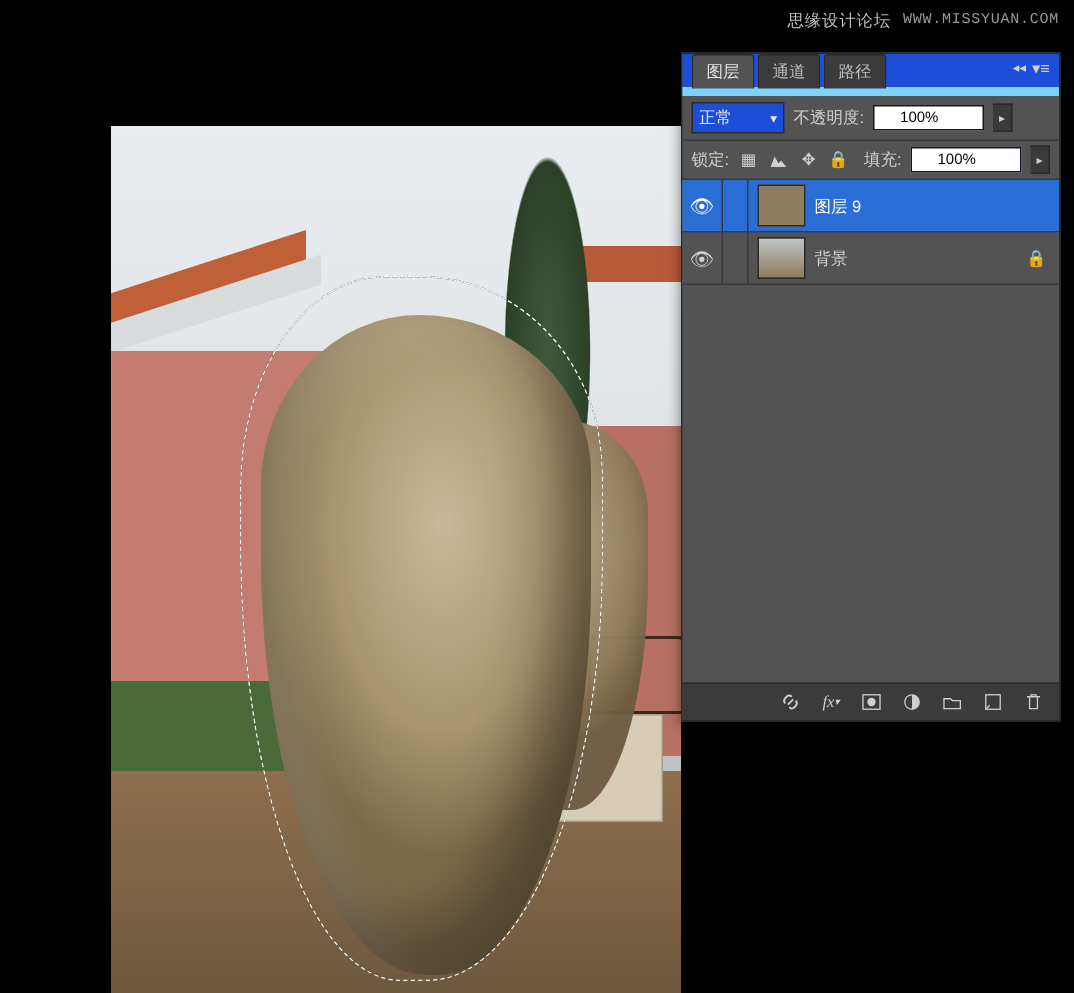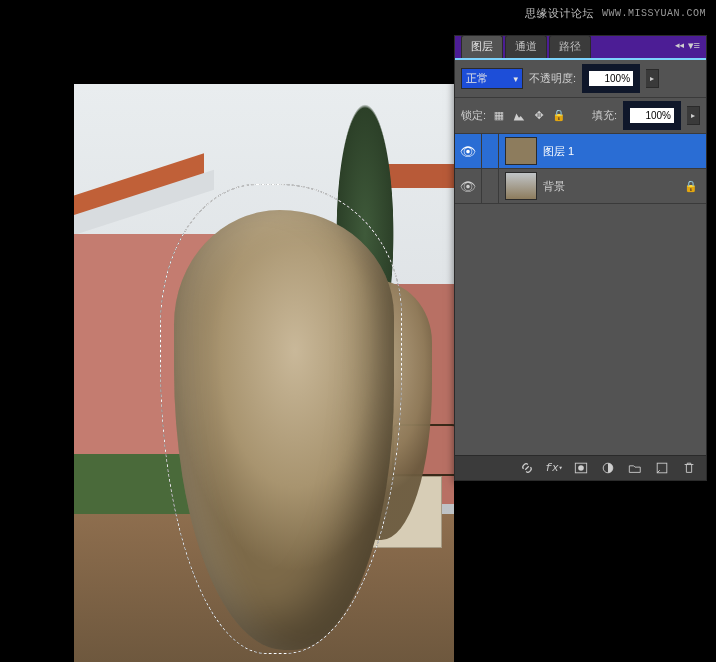--- a/index.html
+++ b/index.html
@@ -45,35 +45,35 @@
     background:radial-gradient(60px 130px at 55% 32%,#b6a585 0,#8e7b59 70%,#6b5a3e 100%);
     border-radius:48% 52% 46% 50%/26% 24% 60% 64%;opacity:.95}
   .plinth{position:absolute;left:276px;top:392px;width:90px;height:70px;
     background:#d7cdb6;border:1px solid #a79c85}
   .chair{position:absolute;left:318px;top:340px;width:62px;height:48px;
     border:2px solid #3a2a1a;border-radius:6px 6px 0 0}
   
   .panel{position:absolute;left:454px;top:35px;width:251px;height:444px;
     background:#535353;border:1px solid #2b2b2b;color:#cfcfcf;
     box-shadow:0 2px 8px rgba(0,0,0,.5)}
-  .titlebar{height:22px;background:#4c1d95;display:flex;align-items:flex-end;
-    padding:0 6px;border-bottom:2px solid #7dd3fc;position:relative}
+  .titlebar{height:22px;background:#1d4ed8;display:flex;align-items:flex-start;
+    padding:0 6px;border-bottom:6px solid #7dd3fc;position:relative}
   .tab{padding:3px 9px 4px;font-size:11px;color:#bdbdbd;
     background:#3b3b3b;border:1px solid #2a2a2a;border-bottom:none;
     border-radius:3px 3px 0 0;margin-right:2px}
   .tab.active{background:#535353;color:#e6e6e6}
   .collapse{position:absolute;right:22px;top:4px;font-size:9px;color:#cfcfcf}
   .closex{position:absolute;right:6px;top:3px;font-size:11px;color:#cfcfcf}
   .opts{display:flex;align-items:center;gap:6px;padding:4px 6px;
     border-bottom:1px solid #3a3a3a;font-size:11px}
   .sel{background:#1d4ed8;border:1px solid #2a2a2a;color:#e6e6e6;
     padding:1px 4px;display:inline-flex;align-items:center;gap:4px;min-width:52px;height:17px}
   .sel .caret{margin-left:auto;font-size:9px}
-  .numfield{background:#fff;color:#000;border:7px solid #0f172a;width:38px;
-    height:15px;font-size:10px;padding:0 3px;text-align:right}
+  .numfield{background:#fff;color:#000;border:1px solid #0f172a;width:38px;
+    height:15px;font-size:10px;padding:0 17px;}
   .arrowbtn{width:12px;height:17px;background:#3a3a3a;border:1px solid #2a2a2a;
     border-left:none;display:inline-flex;align-items:center;justify-content:center;
     font-size:8px;color:#cfcfcf}
   .opts .lbl{color:#cfcfcf}
   .lockrow{display:flex;align-items:center;gap:6px;padding:3px 6px;
     border-bottom:1px solid #3a3a3a;font-size:11px}
   .lockrow .icn{width:14px;height:14px;display:inline-flex;align-items:center;
     justify-content:center;color:#cfcfcf;font-size:11px}
   .layers{background:#535353;height:72px}
   .layer{display:flex;align-items:center;height:34px;
@@ -157,41 +157,41 @@
       <span class="lbl" style="margin-left:auto">填充:</span>
       <input class="numfield" value="100%" style="">
       <span class="arrowbtn">▸</span>
     </div>
 
     <div class="layers">
       <div class="layer sel-row">
         <div class="eye">👁</div>
         <div class="linkcol"></div>
         <div class="thumb"></div>
-        <span class="name">图层 1</span>
+        <span class="name">图层 9</span>
       </div>
       <div class="layer">
         <div class="eye">👁</div>
         <div class="linkcol"></div>
         <div class="thumb bg"></div>
         <span class="name">背景</span>
         <span class="lockico">🔒</span>
       </div>
     </div>
 
     <div class="note">
     </div>
 
     <div class="panel-footer">
       <span class="fbtn">
         <svg viewBox="0 0 16 16">
             <path fill="none" stroke="#cfcfcf" stroke-width="1.4" d="M6 10l4-4M4 9a3 3 0 0 1 0-4l1-1a3 3 0 0 1 4 0M12 7a3 3 0 0 1 0 4l-1 1a3 3 0 0 1-4 0"></path>
           </svg>
       </span>
-      <span class="fbtn" style="font-style:italic;font-family:Liberation Mono, monospace">fx<span style="font-size:7px">▾</span></span>
+      <span class="fbtn" style="font-style:italic;font-family:Liberation Serif, serif">fx<span style="font-size:7px">▾</span></span>
       <span class="fbtn">
         <svg viewBox="0 0 16 16">
             <rect x="1.5" y="2.5" width="13" height="11" fill="none" stroke="#cfcfcf"></rect>
             <circle cx="8" cy="8" r="3.2" fill="#cfcfcf"></circle>
           </svg>
       </span>
       <span class="fbtn">
         <svg viewBox="0 0 16 16">
             <circle cx="8" cy="8" r="5.5" fill="none" stroke="#cfcfcf"></circle>
             <path d="M8 2.5a5.5 5.5 0 0 1 0 11z" fill="#cfcfcf"></path>

